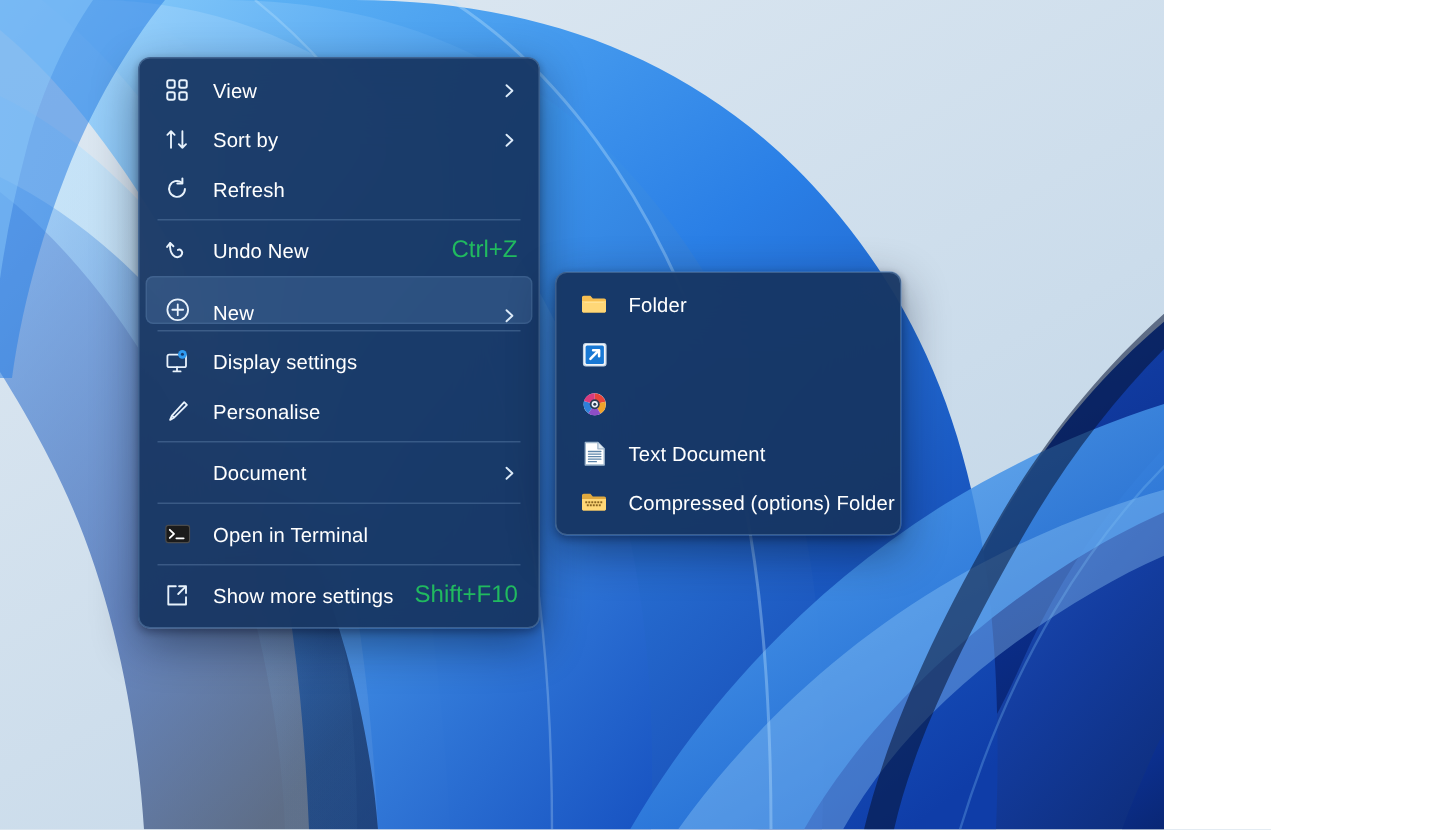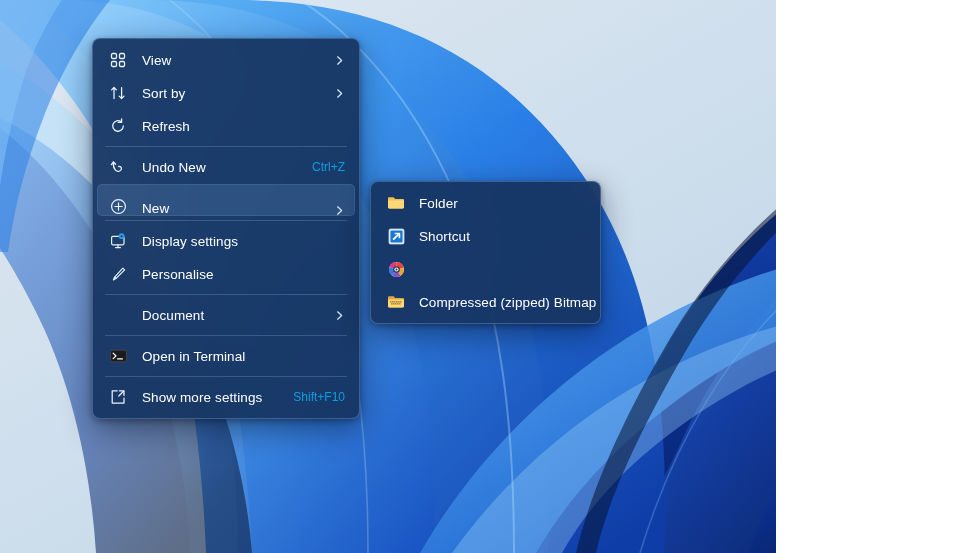--- a/index.html
+++ b/index.html
@@ -58,22 +58,22 @@
   .mi-icon {
     width:20px; height:20px;
     flex:0 0 20px;
     margin-right:14px;
     display:flex; align-items:center; justify-content:center;
   }
   .mi-icon svg { display:block; }
   .mi-label { flex:1 1 auto; letter-spacing:0.1px; }
   .mi-accel {
     flex:0 0 auto;
-    font-size:12px;
-    color:#0ea5e9;
+    font-size:16px;
+    color:#22c55e;
     opacity:0.92;
     margin-left:14px;
   }
   .mi-chevron {
     flex:0 0 auto;
     width:12px; height:12px;
     margin-left:10px;
     display:flex; align-items:center; justify-content:center;
   }
   .separator {
@@ -324,39 +324,54 @@
 
     <div class="menu-item">
       <span class="mi-icon">
         <svg width="17" height="17" viewBox="0 0 17 17">
           <rect x="1" y="1" width="15" height="15" rx="1.6" fill="#f2f6fa" stroke="#c4d4e4" stroke-width="0.8"></rect>
           <rect x="2.4" y="2.4" width="12.2" height="12.2" rx="1" fill="#1878d4"></rect>
           <path d="M5.6 11.2 L11.0 5.8" stroke="#ffffff" stroke-width="1.7" stroke-linecap="round"></path>
           <path d="M7.4 5.5 L11.4 5.5 L11.4 9.5" fill="none" stroke="#ffffff" stroke-width="1.7" stroke-linecap="round" stroke-linejoin="round"></path>
         </svg>
       </span>
-      <span class="mi-label">Shortcut</span>
     </div>
 
     <div class="menu-item">
       <span class="mi-icon">
         <svg width="17" height="17" viewBox="0 0 17 17">
           <circle cx="8.5" cy="8.5" r="7.4" fill="#f1f4f7"></circle>
           <path d="M8.5 1.1 A7.4 7.4 0 0 1 15.6 6.9 L8.5 8.5 Z" fill="#e8443a"></path>
           <path d="M15.6 6.9 A7.4 7.4 0 0 1 12.4 14.8 L8.5 8.5 Z" fill="#f0a32a"></path>
           <path d="M12.4 14.8 A7.4 7.4 0 0 1 4.2 14.5 L8.5 8.5 Z" fill="#8e4ec6"></path>
           <path d="M4.2 14.5 A7.4 7.4 0 0 1 1.3 6.3 L8.5 8.5 Z" fill="#2f7fd8"></path>
           <path d="M1.3 6.3 A7.4 7.4 0 0 1 8.5 1.1 L8.5 8.5 Z" fill="#d83b7e"></path>
           <circle cx="8.5" cy="8.5" r="3.3" fill="#2b3b52"></circle>
           <circle cx="8.5" cy="8.5" r="2.1" fill="#eef4fa"></circle>
           <circle cx="8.5" cy="8.5" r="1.0" fill="#2b3b52"></circle>
         </svg>
       </span>
     </div>
 
+    <div class="menu-item">
+      <span class="mi-icon">
+        <svg width="15" height="17" viewBox="0 0 15 17">
+          <path d="M1.2 1.0 L9.6 1.0 L13.8 5.2 L13.8 16.0 L1.2 16.0 Z" fill="#ffffff" stroke="#9fb6cc" stroke-width="0.9" stroke-linejoin="round"></path>
+          <path d="M9.6 1.0 L9.6 5.2 L13.8 5.2" fill="#e3ecf4" stroke="#9fb6cc" stroke-width="0.9" stroke-linejoin="round"></path>
+          <g stroke="#5f86ab" stroke-width="0.85" stroke-linecap="round">
+            <path d="M3.3 7.0 L11.6 7.0"></path>
+              <path d="M3.3 8.7 L11.6 8.7"></path>
+            <path d="M3.3 10.4 L11.6 10.4"></path>
+              <path d="M3.3 12.1 L11.6 12.1"></path>
+            <path d="M3.3 13.8 L8.6 13.8"></path>
+          </g>
+        </svg>
+      </span>
+      <span class="mi-label">Text Document</span>
+    </div>
 
     <div class="menu-item">
       <span class="mi-icon">
         <svg width="18" height="16" viewBox="0 0 18 16">
           <path d="M1 3.4 C1 2.7 1.5 2.2 2.2 2.2 L6.6 2.2 L8.2 4.0 L15.8 4.0 C16.5 4.0 17 4.5 17 5.2 L17 12.2 C17 12.9 16.5 13.4 15.8 13.4 L2.2 13.4 C1.5 13.4 1 12.9 1 12.2 Z" fill="#e0a93f"></path>
           <path d="M1 5.6 L17 5.6 L17 12.2 C17 12.9 16.5 13.4 15.8 13.4 L2.2 13.4 C1.5 13.4 1 12.9 1 12.2 Z" fill="#ffd777"></path>
           <g fill="#8a6420">
             <rect x="3.2" y="7.2" width="1.3" height="1.3"></rect>
               <rect x="5.2" y="7.2" width="1.3" height="1.3"></rect>
             <rect x="7.2" y="7.2" width="1.3" height="1.3"></rect>
@@ -364,17 +379,17 @@
             <rect x="11.2" y="7.2" width="1.3" height="1.3"></rect>
               <rect x="13.2" y="7.2" width="1.3" height="1.3"></rect>
             <rect x="4.2" y="9.2" width="1.3" height="1.3"></rect>
               <rect x="6.2" y="9.2" width="1.3" height="1.3"></rect>
             <rect x="8.2" y="9.2" width="1.3" height="1.3"></rect>
               <rect x="10.2" y="9.2" width="1.3" height="1.3"></rect>
             <rect x="12.2" y="9.2" width="1.3" height="1.3"></rect>
           </g>
         </svg>
       </span>
-      <span class="mi-label">Compressed (zipped) Bitmap</span>
+      <span class="mi-label">Compressed (options) Folder</span>
     </div>
   </div>
 
 </div>
 
 </body></html>

